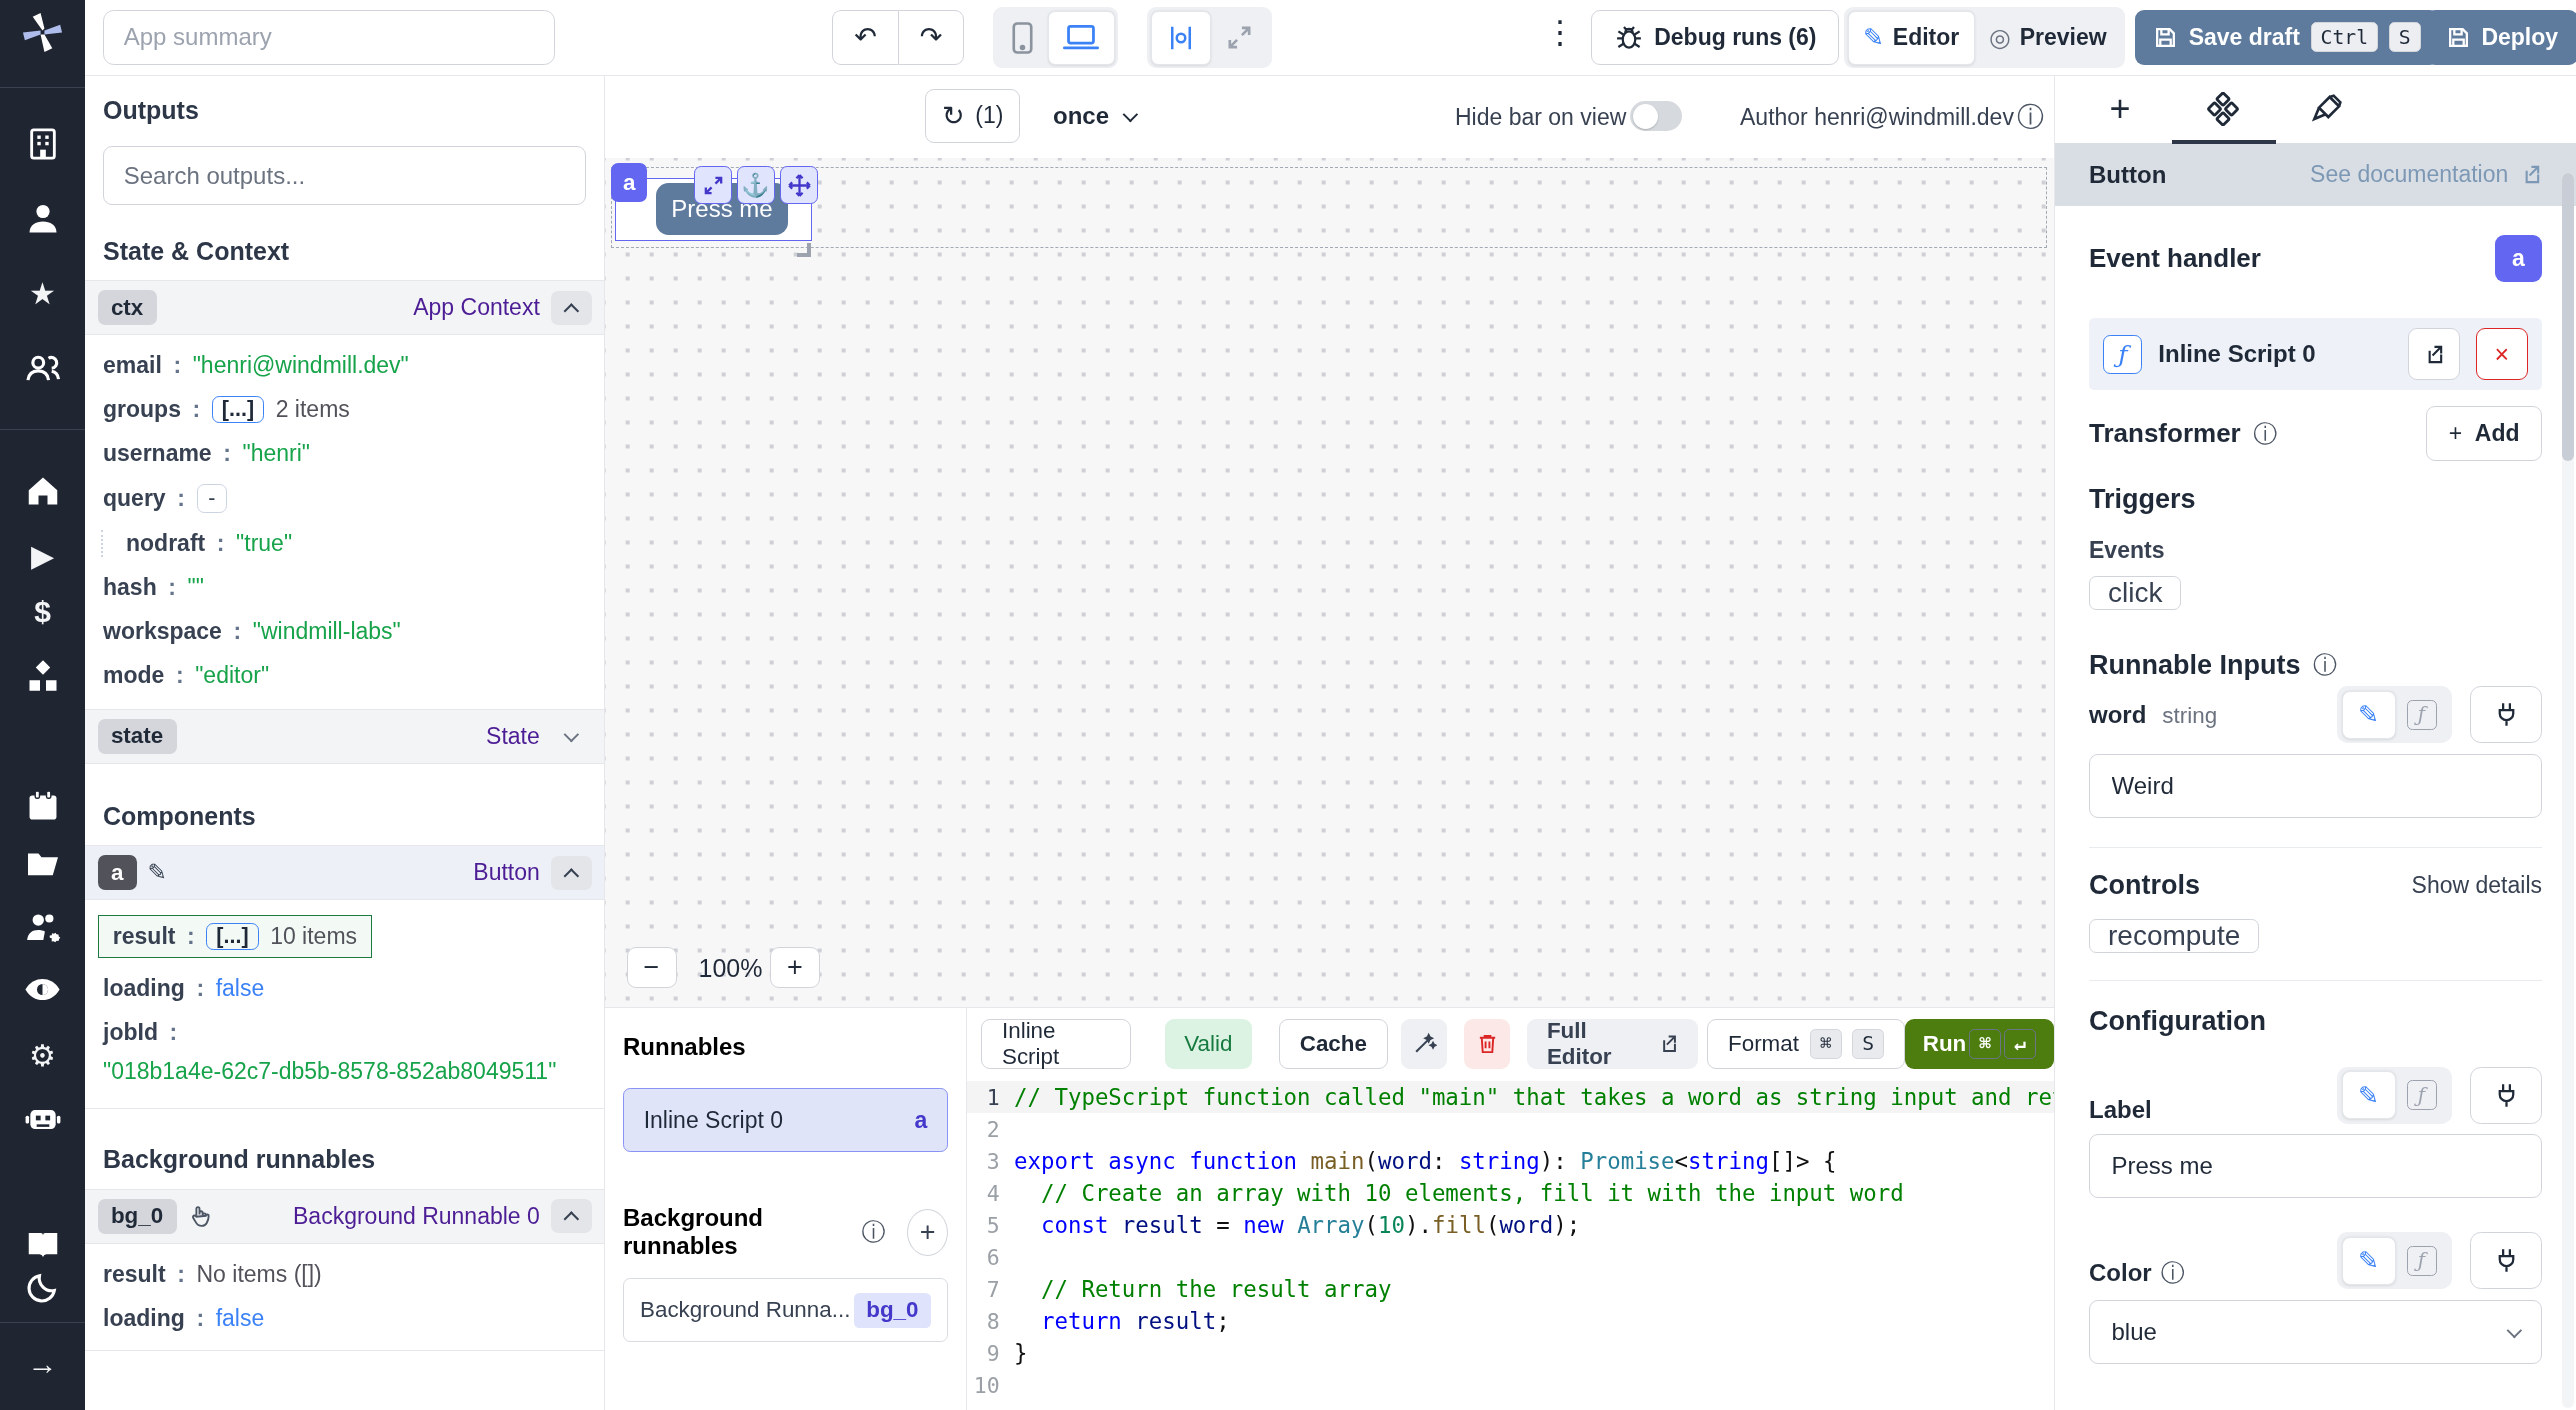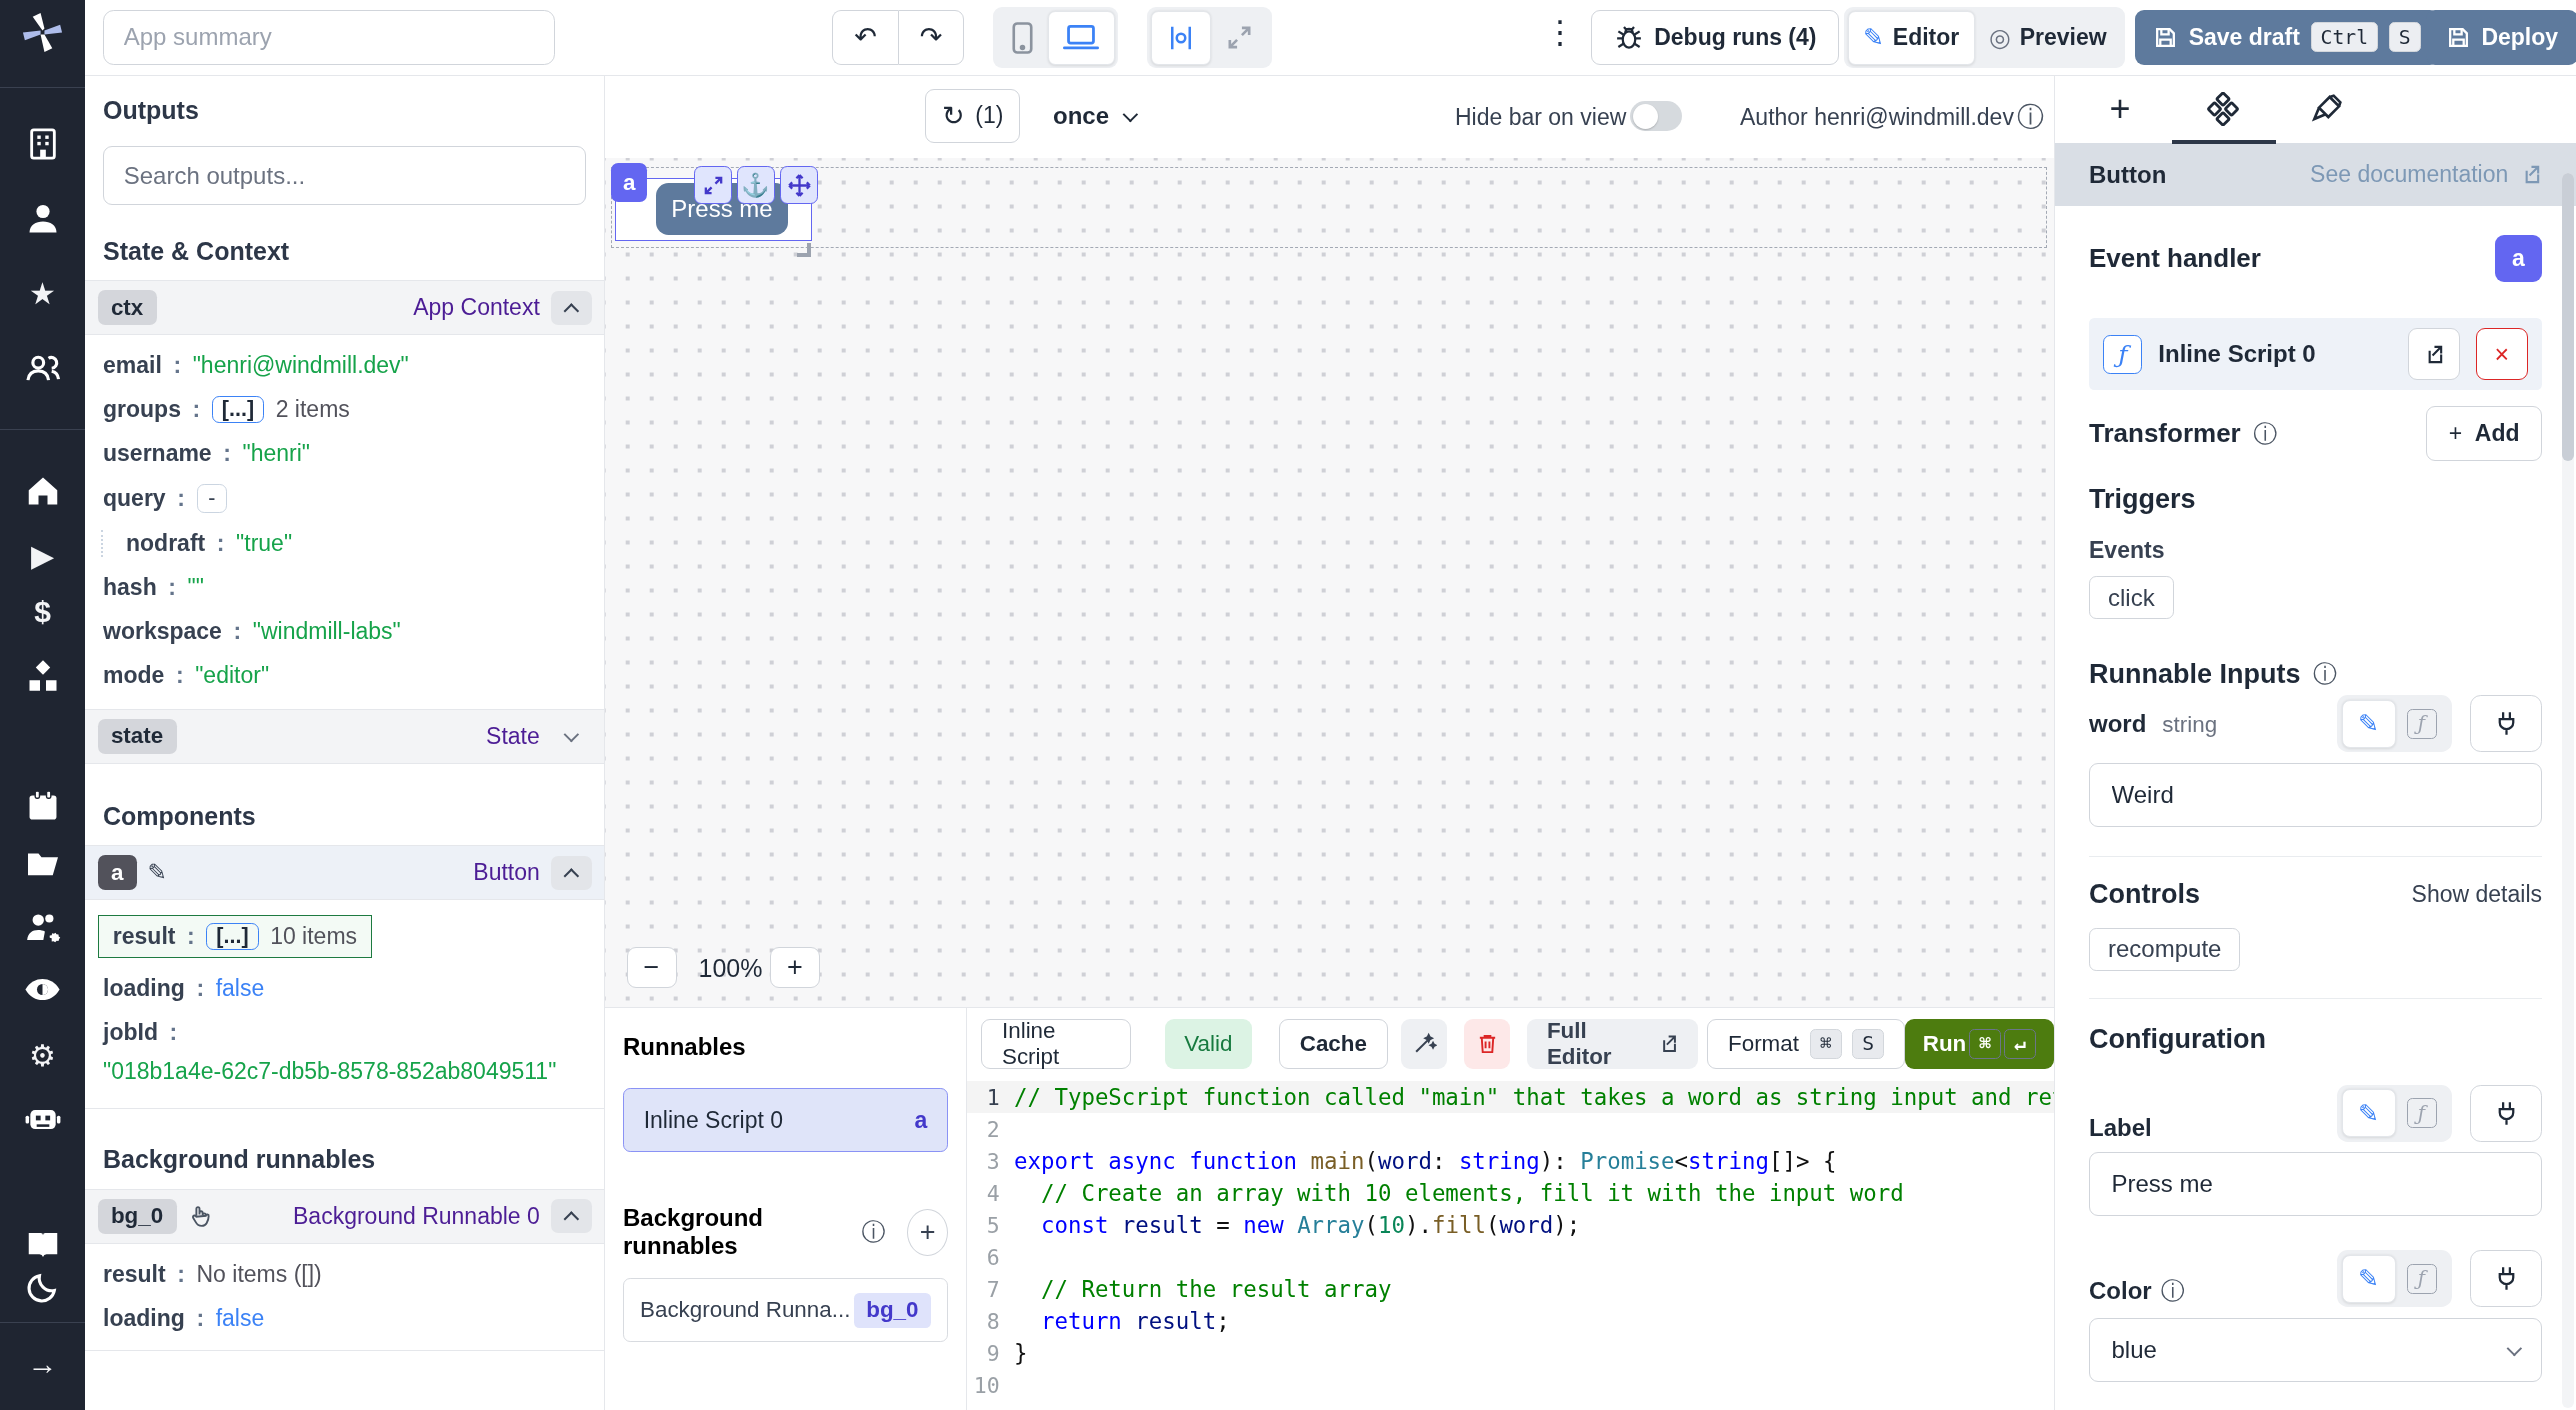--- a/index.html
+++ b/index.html
@@ -120,21 +120,21 @@
   .row-between{display:flex;align-items:center;justify-content:space-between}
   .rp-h1{font-size:26px;font-weight:bold;color:#1f2937}
   .rp-h2{font-size:23px;font-weight:bold;color:#374151}
   .ev-badge{width:47px;height:47px;background:#6366f1;border-radius:9px;color:#fff;font-weight:bold;font-size:23px;display:flex;align-items:center;justify-content:center}
   .script-row{margin-top:36px;height:72px;background:#eef2f8;border-radius:5.4px;display:flex;align-items:center;padding:0 14.3px;gap:16px}
   .fchip{width:39px;height:39px;border:1.8px solid #3b82f6;border-radius:7.2px;color:#3b82f6;font-size:25px;font-style:italic;display:flex;align-items:center;justify-content:center;background:#fff;font-family:"DejaVu Serif",serif}
   .script-name{font-size:24px;font-weight:bold;color:#1f2937}
   .sq-btn{width:52px;height:52px;background:#fff;border:0.9px solid #d1d5db;border-radius:9px;display:flex;align-items:center;justify-content:center;cursor:pointer}
   .sq-btn.red{border:1.8px solid #dc2626;color:#dc2626;font-size:25px}
   .addbtn{height:55px;padding:0 21.5px;font-size:23px;border-radius:9px;gap:12.5px}
-  .chip{display:inline-flex;align-items:center;height:43px;padding:0 18px;border:0.9px solid #d1d5db;border-radius:7.2px;font-size:24px;color:#374151;background:#fff;cursor:pointer}
+  .chip{display:inline-flex;align-items:center;height:34px;padding:0 18px;border:0.9px solid #d1d5db;border-radius:7.2px;font-size:28px;color:#374151;background:#fff;cursor:pointer}
   .info-i{color:#4b5563;font-size:24px}
   .fieldseg{display:flex;align-items:center;gap:18px}
   .miniseg{display:inline-flex;align-items:center;background:#eef0f3;border-radius:10.7px;padding:4.5px;height:57px}
   .miniseg .mon{width:54px;height:48px;background:#fff;border:0.9px solid #e3e6ea;border-radius:8px;box-shadow:0 0.9px 2.7px rgba(0,0,0,.1);display:flex;align-items:center;justify-content:center;color:#3b82f6;font-size:25px;cursor:pointer}
   .miniseg .moff{width:52px;height:48px;display:flex;align-items:center;justify-content:center;cursor:pointer}
   .moff .fsm{width:30px;height:30px;border:1.8px solid #9ca3af;border-radius:5.4px;color:#9ca3af;font-size:19.7px;font-style:italic;display:flex;align-items:center;justify-content:center;font-family:"DejaVu Serif",serif}
   .plugbtn{width:72px;height:57px;background:#fff;border:0.9px solid #d1d5db;border-radius:10.7px;display:flex;align-items:center;justify-content:center;cursor:pointer}
   .tinput{width:100%;height:64px;border:0.9px solid #d1d5db;border-radius:9px;font-size:24px;padding:0 21.5px;color:#1f2937;outline:none;font-family:"Liberation Sans",sans-serif;background:#fff}
   .tselect{width:100%;height:64px;border:0.9px solid #d1d5db;border-radius:9px;font-size:24px;padding:0 21.5px;color:#1f2937;background:#fff;display:flex;align-items:center;justify-content:space-between;cursor:pointer}
   .rp-div{border-top:0.9px solid #e9ecef}
@@ -298,21 +298,21 @@
     </div>
   </div>
   <div class="kebab">⋮</div>
   <div class="btn" style="left:1506px;top:9.8px;height:55px;padding:0 21.5px">
     <span>
         <svg width="30" height="30" viewBox="0 0 24 24" fill="none" stroke="#1f2937" stroke-width="1.8">
           <ellipse cx="12" cy="14" rx="5" ry="6.5"></ellipse>
           <path d="M9 8.5a3 3 0 0 1 6 0M8 4l2 2.5M16 4l-2 2.5M2.5 13H7M17 13h4.5M3.5 20l4-2.6M20.5 20l-4-2.6M3.5 7.5 7.5 10M20.5 7.5 16.5 10"></path>
         </svg>
       </span>
-    <span style="font-weight:bold">Debug runs (4)</span>
+    <span style="font-weight:bold">Debug runs (6)</span>
   </div>
   <div class="seg" style="left:1759px;top:7.2px">
     <div class="sitem on" style="gap:9px;color:#1f2937">
       <span style="color:#3b82f6;font-size:25px">✎</span>
       <span style="font-weight:bold;font-size:23px">Editor</span>
     </div>
     <div class="sitem" style="gap:9px;color:#1f2937">
       <span style="color:#6b7280;font-size:25px">◎</span>
       <span style="font-weight:bold;font-size:23px">Preview</span>
     </div>

